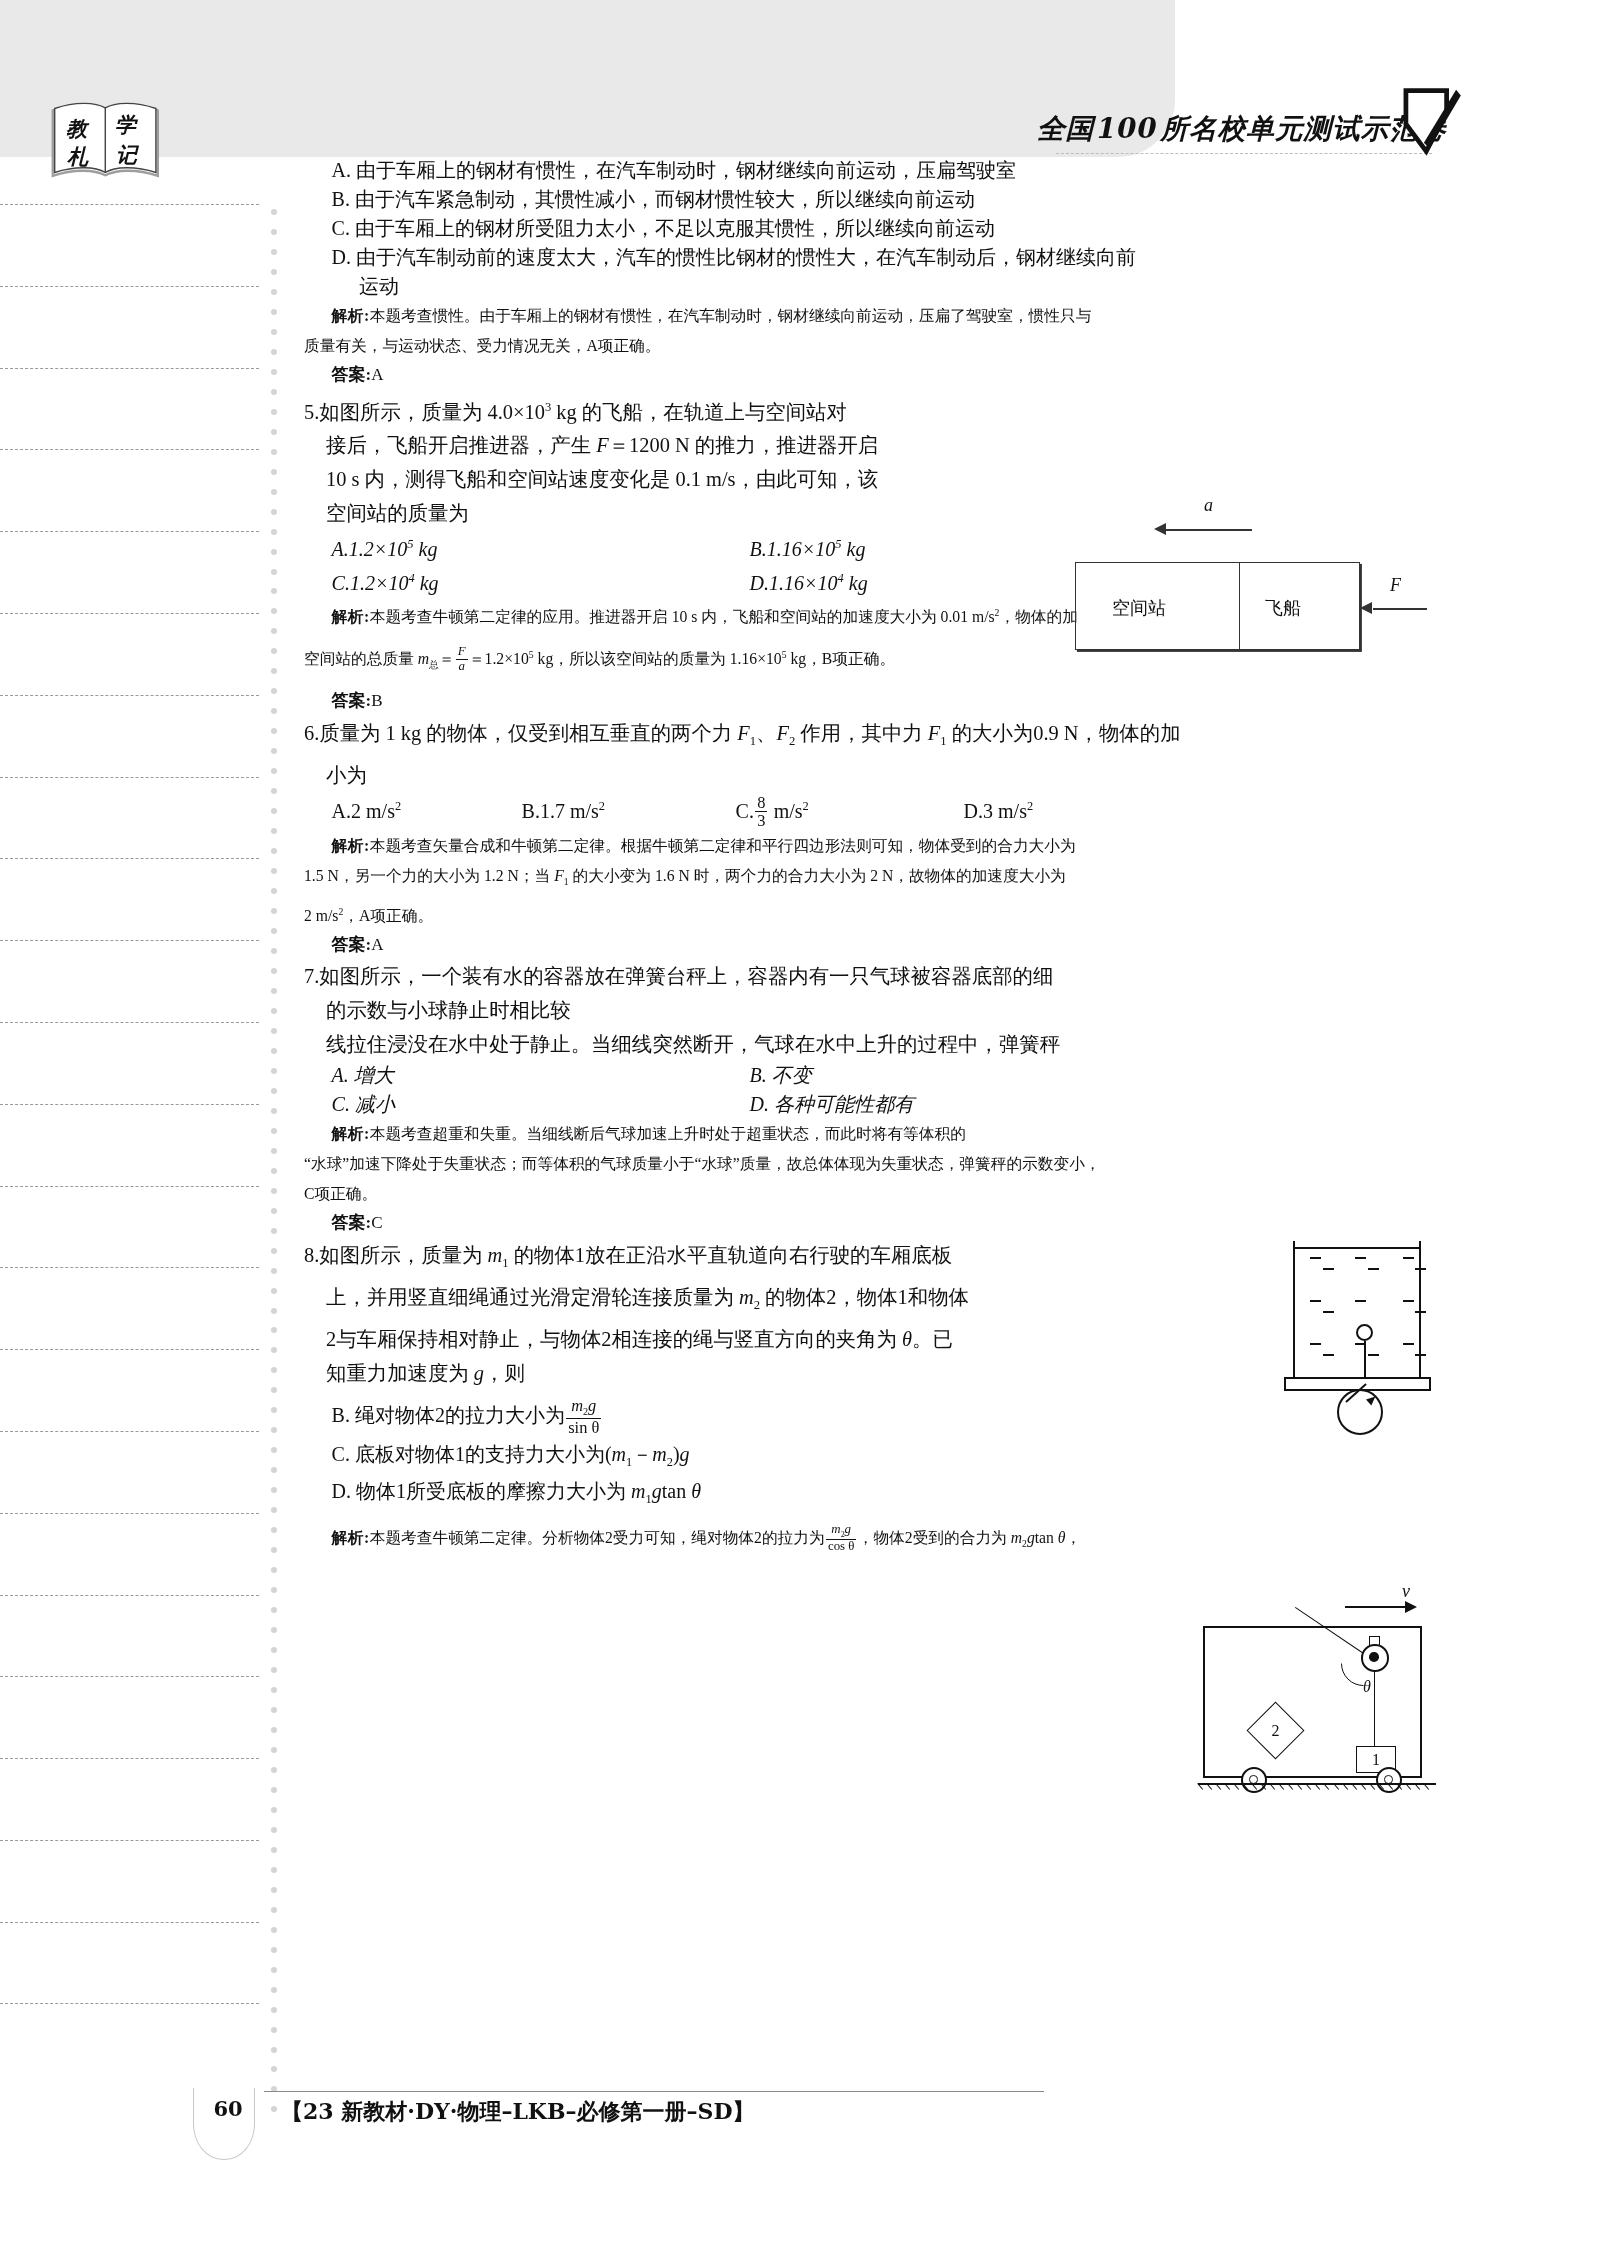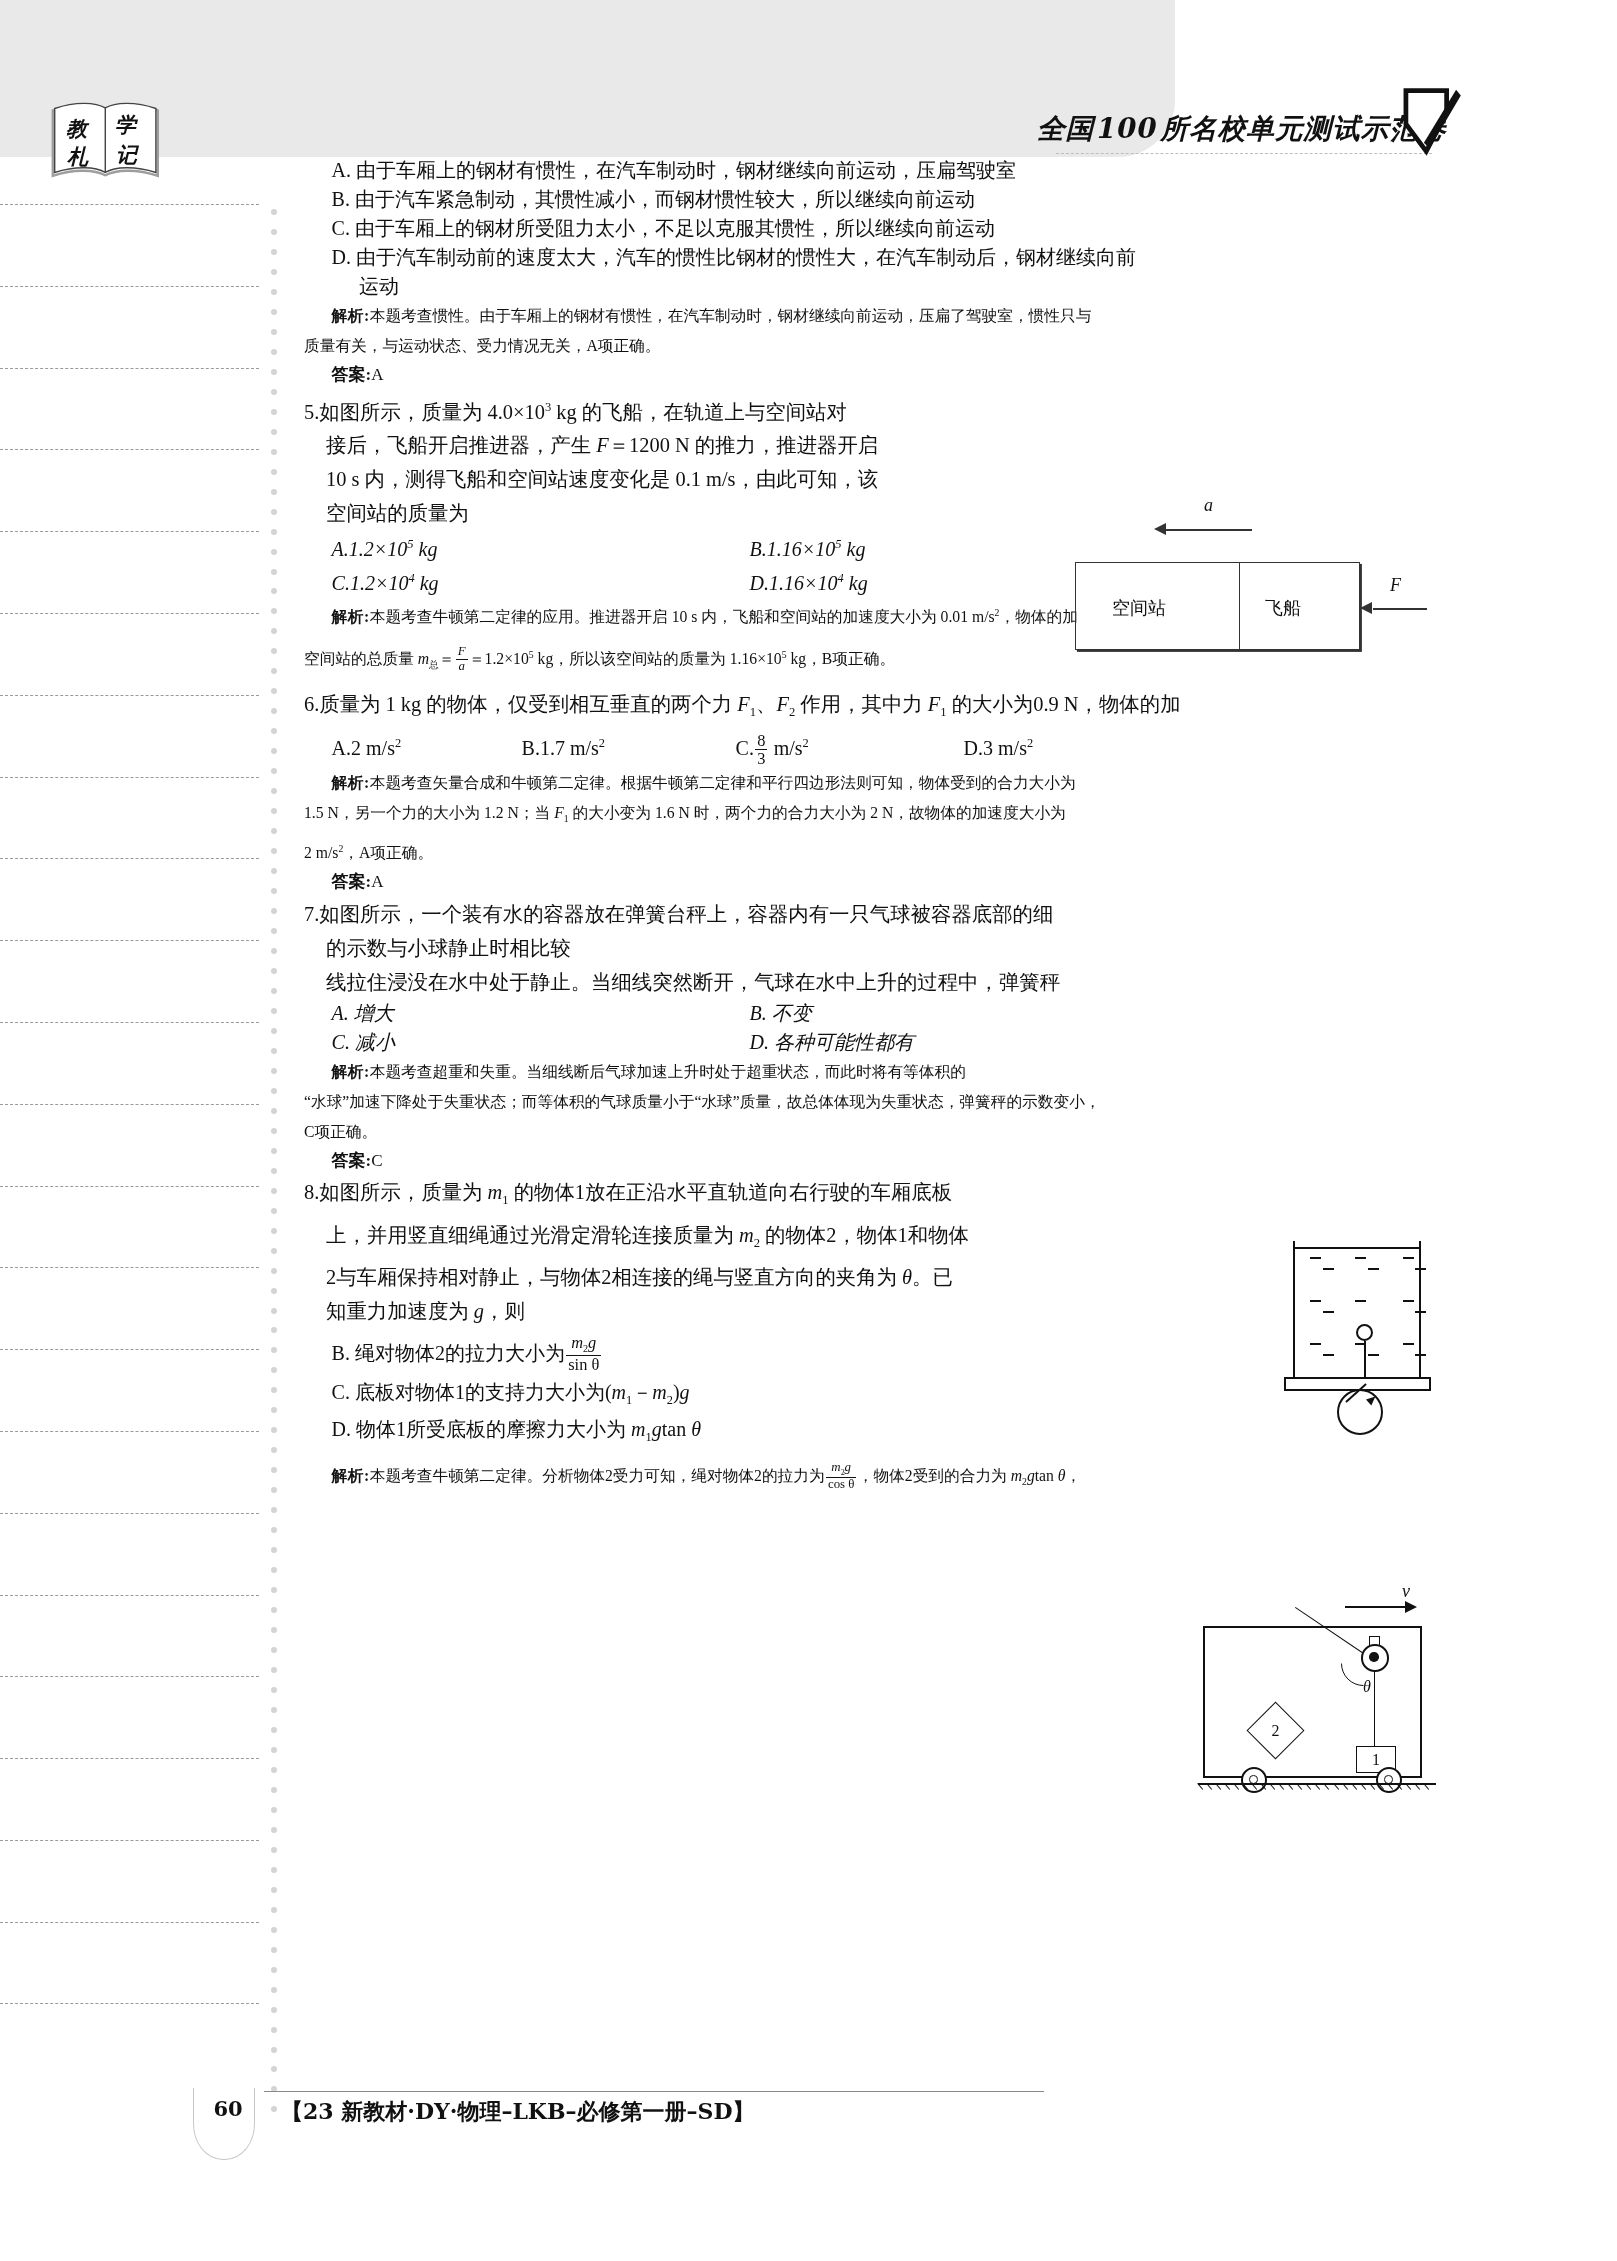--- a/index.html
+++ b/index.html
@@ -428,24 +428,28 @@
         <span>D.</span><span>1.16×10</span><sup>4</sup><span> kg</span>
       </div>
     </div>
 
     <p class="sol" style="padding-left:27.6px;">
       <b>解析:</b><span>本题考查牛顿第二定律的应用。推进器开启 10 s 内，飞船和空间站的加速度大小为 0.01 m/s</span><sup>2</sup><span>，物体的加</span>
     </p>
     <p class="sol" style="line-height:45px;">
       <span>空间站的总质量 </span><i>m</i><sub>总</sub><span>＝</span><span class="frac"><i class="num">F</i><i class="den">a</i></span><span>＝1.2×10</span><sup>5</sup><span> kg，所以该空间站的质量为 1.16×10</span><sup>5</sup><span> kg，B项正确。</span>
     </p>
+    <p class="ans">
+      <b>答案:</b><span>B</span>
+    </p>
 
     <p class="q">
       <span>6.</span><span>质量为 1 kg 的物体，仅受到相互垂直的两个力 </span><i>F</i><sub>1</sub><span>、</span><i>F</i><sub>2</sub><span> 作用，其中力 </span><i>F</i><sub>1</sub><span> 的大小为0.9 N，物体的加</span>
     </p>
+    <p class="q q-indent">小为</p>
 
     <div style="display:flex;padding-left:27.6px;line-height:46px;">
       <div class="opt" style="width:190px;">
         <span>A.</span><span>2 m/s</span><sup>2</sup>
       </div>
       <div class="opt" style="width:214px;">
         <span>B.</span><span>1.7 m/s</span><sup>2</sup>
       </div>
       <div class="opt" style="width:228px;">
         <span>C.</span><span class="frac"><span class="num">8</span><span class="den">3</span></span><span> m/s</span><sup>2</sup>

